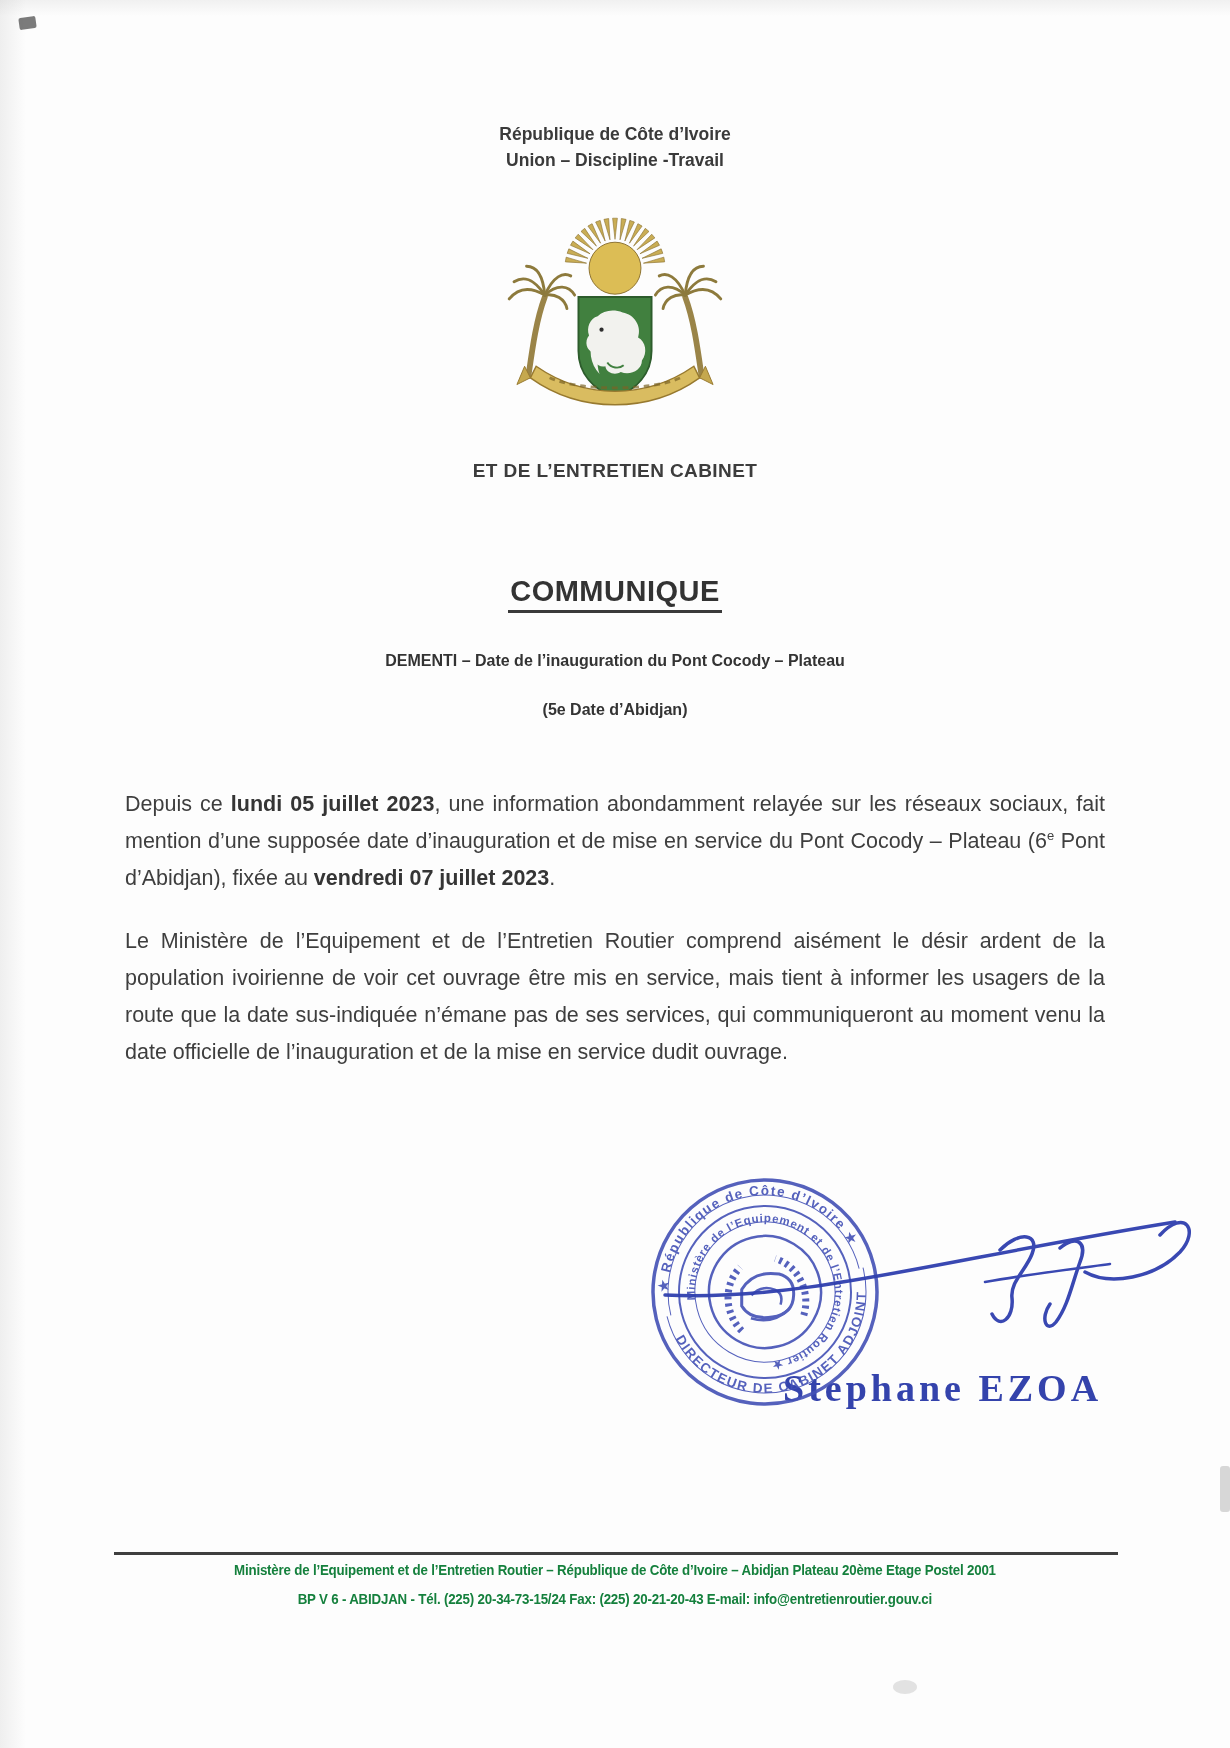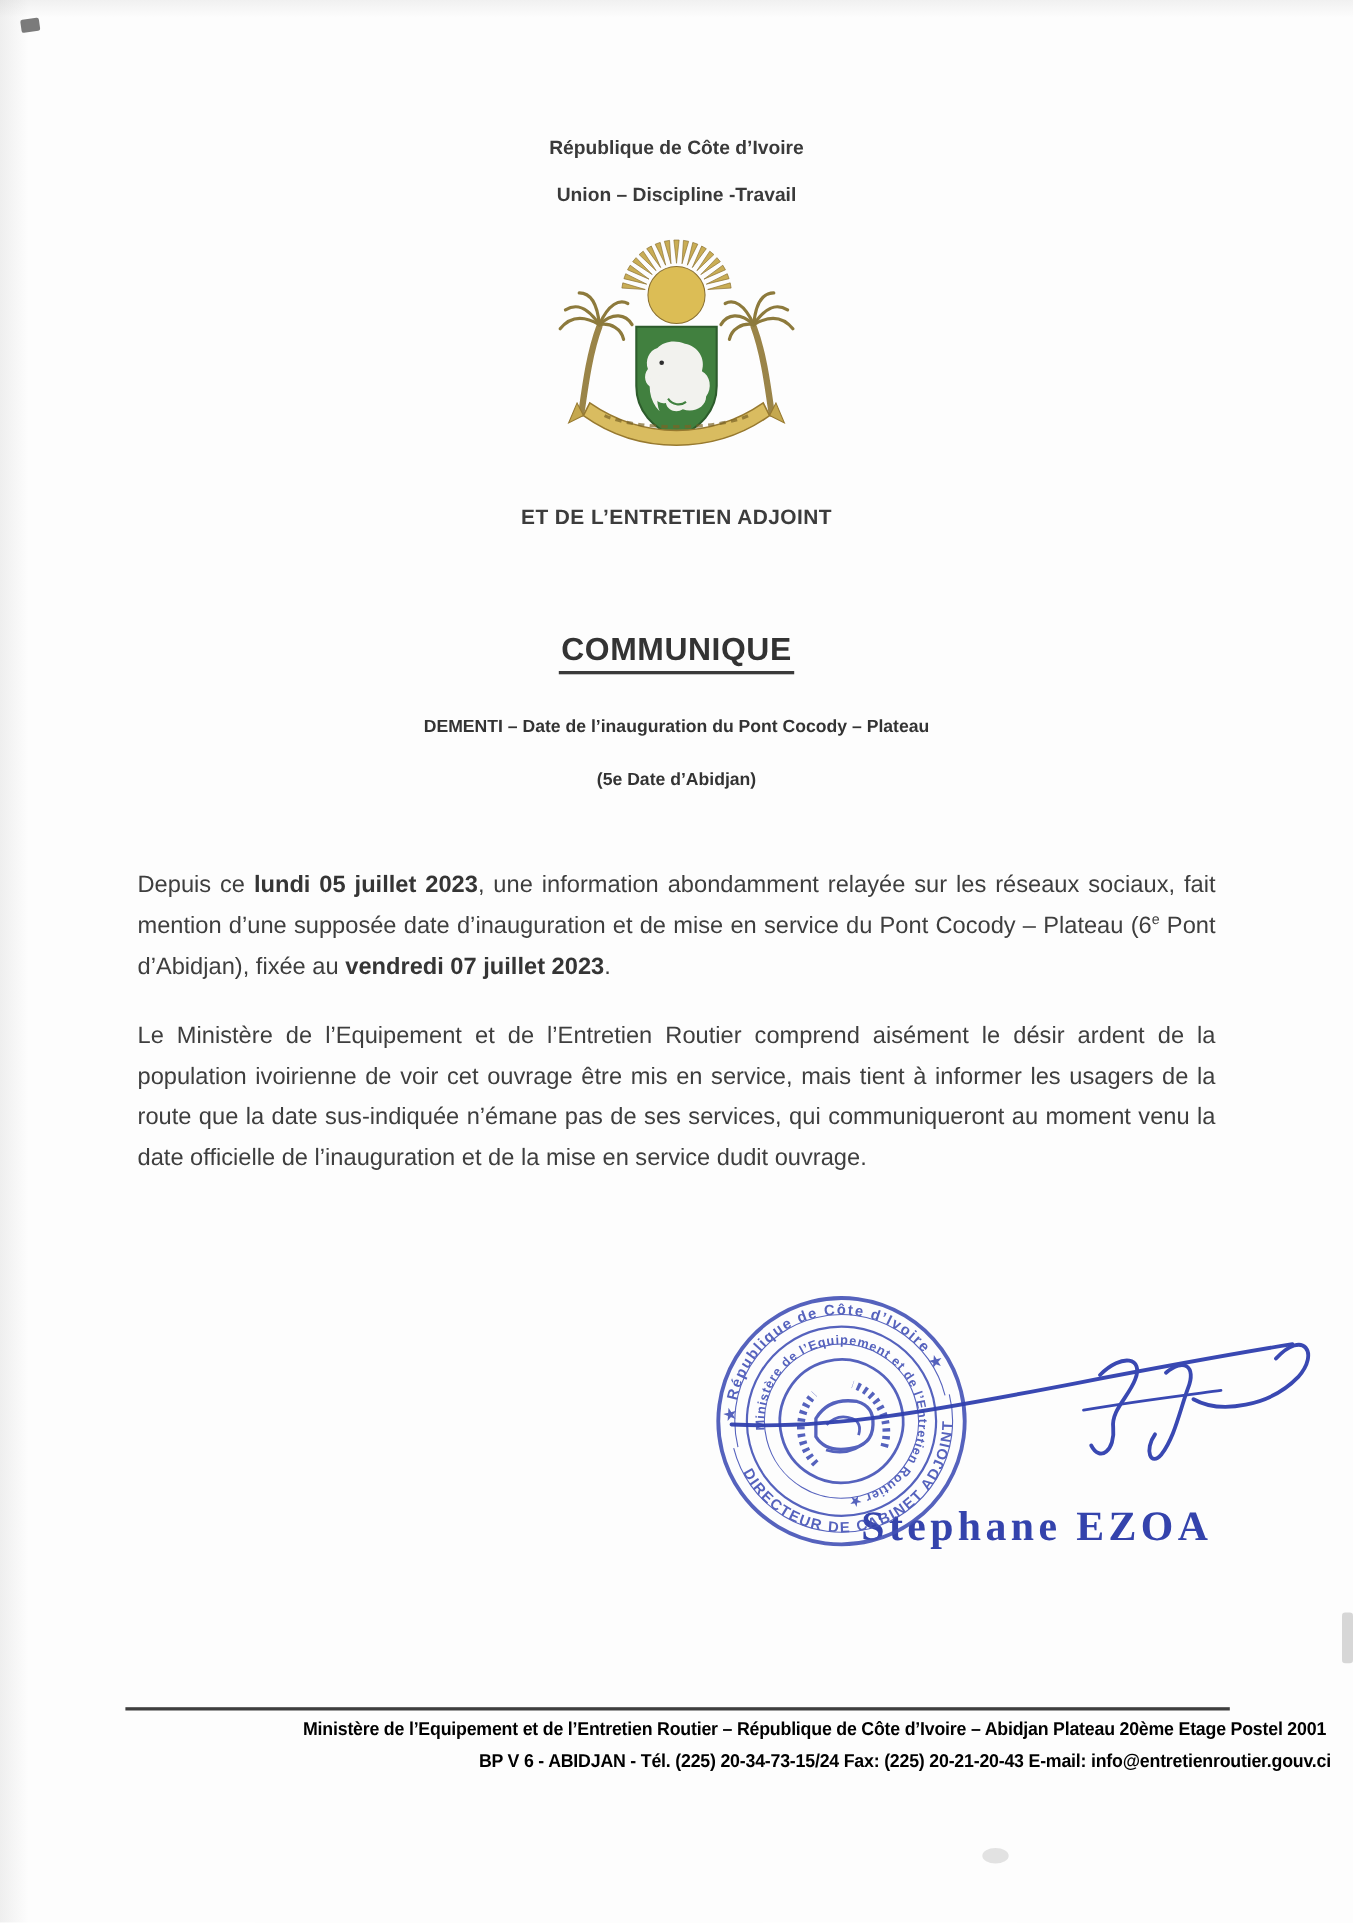--- a/index.html
+++ b/index.html
@@ -36,39 +36,39 @@
   .body-text p sup{font-size:13px;line-height:0;}
 
   .emblem{position:absolute;left:490px;top:203px;width:250px;height:215px;}
   .stamp{position:absolute;left:645px;top:1172px;width:240px;height:240px;z-index:6;}
   .signature{position:absolute;left:640px;top:1190px;width:560px;height:170px;z-index:7;}
   .signatory-name{position:absolute;left:783px;top:1366px;z-index:5;white-space:nowrap;
     font-family:"Liberation Serif",serif;font-weight:bold;font-size:38px;
     letter-spacing:4px;color:#3443ac;}
 
   .footer-rule{position:absolute;left:114px;top:1552px;width:1004px;height:3px;background:#3f3f3f;}
-  .footer-line{position:absolute;left:0;width:100%;text-align:right;
-    font-size:17px;font-weight:bold;color:#000000;letter-spacing:-.2px;}
+  .footer-line{position:absolute;left:0;width:100%;text-align:center;
+    font-size:14px;font-weight:bold;color:#15803d;letter-spacing:-.2px;}
   .footer-line span{display:inline-block;transform:scaleX(.95);transform-origin:center;}
   .f1{top:1562px;}
   .f2{top:1591px;}
 </style>
 </head>
 <body>
 
 <div class="page">
 
   <div class="scan-left"></div>
   <div class="scan-top"></div>
   <div class="corner-mark"></div>
   <div class="edge-tick"></div>
   <div class="smudge"></div>
 
   <div class="center-line hdr" style="top:122px;">République de Côte d’Ivoire</div>
-  <div class="center-line hdr" style="top:148px;margin-top:17px;">Union – Discipline -Travail</div>
+  <div class="center-line hdr" style="top:148px;">Union – Discipline -Travail</div>
 
   <div class="emblem">
     <svg width="250" height="215" viewBox="0 0 260 220" xmlns="http://www.w3.org/2000/svg">
 
       <g fill="#c9ad55" stroke="#8a7030" stroke-width="0.6">
         <path d="M-2.5,-52 L0,-30 L2.5,-52 Z" transform="translate(130,66) rotate(-80)"></path>
         <path d="M-2.5,-52 L0,-30 L2.5,-52 Z" transform="translate(130,66) rotate(-70)"></path>
         <path d="M-2.5,-52 L0,-30 L2.5,-52 Z" transform="translate(130,66) rotate(-60)"></path>
         <path d="M-2.5,-52 L0,-30 L2.5,-52 Z" transform="translate(130,66) rotate(-50)"></path>
         <path d="M-2.5,-52 L0,-30 L2.5,-52 Z" transform="translate(130,66) rotate(-40)"></path>
@@ -116,21 +116,21 @@
       <circle cx="116" cy="130" r="2.2" fill="#2e2e2e"></circle>
 
       <path d="M42,180 C70,200 100,208 130,208 C160,208 190,200 218,180 L212,168
                C186,186 158,194 130,194 C102,194 74,186 48,168 Z" fill="#d9bc60" stroke="#97792f" stroke-width="1.5"></path>
       <path d="M42,180 L28,187 L36,168 Z" fill="#c5a84e" stroke="#97792f" stroke-width="1"></path>
       <path d="M218,180 L232,187 L224,168 Z" fill="#c5a84e" stroke="#97792f" stroke-width="1"></path>
       <path d="M62,180 C92,194 168,194 198,180" fill="none" stroke="#7a6426" stroke-width="3" stroke-dasharray="6 5" opacity=".7"></path>
     </svg>
   </div>
 
-  <div class="center-line ministry" style="top:460px;">ET DE L’ENTRETIEN ADJOINT</div>
+  <div class="center-line ministry" style="top:460px;">ET DE L’ENTRETIEN CABINET</div>
 
   <div class="center-line communique" style="top:528px;">
     <span>COMMUNIQUE</span>
   </div>
 
   <div class="center-line subject" style="top:636px;">
     <div>DEMENTI – Date de l’inauguration du Pont Cocody – Plateau</div>
     <div>(5e Date d’Abidjan)</div>
   </div>
 

